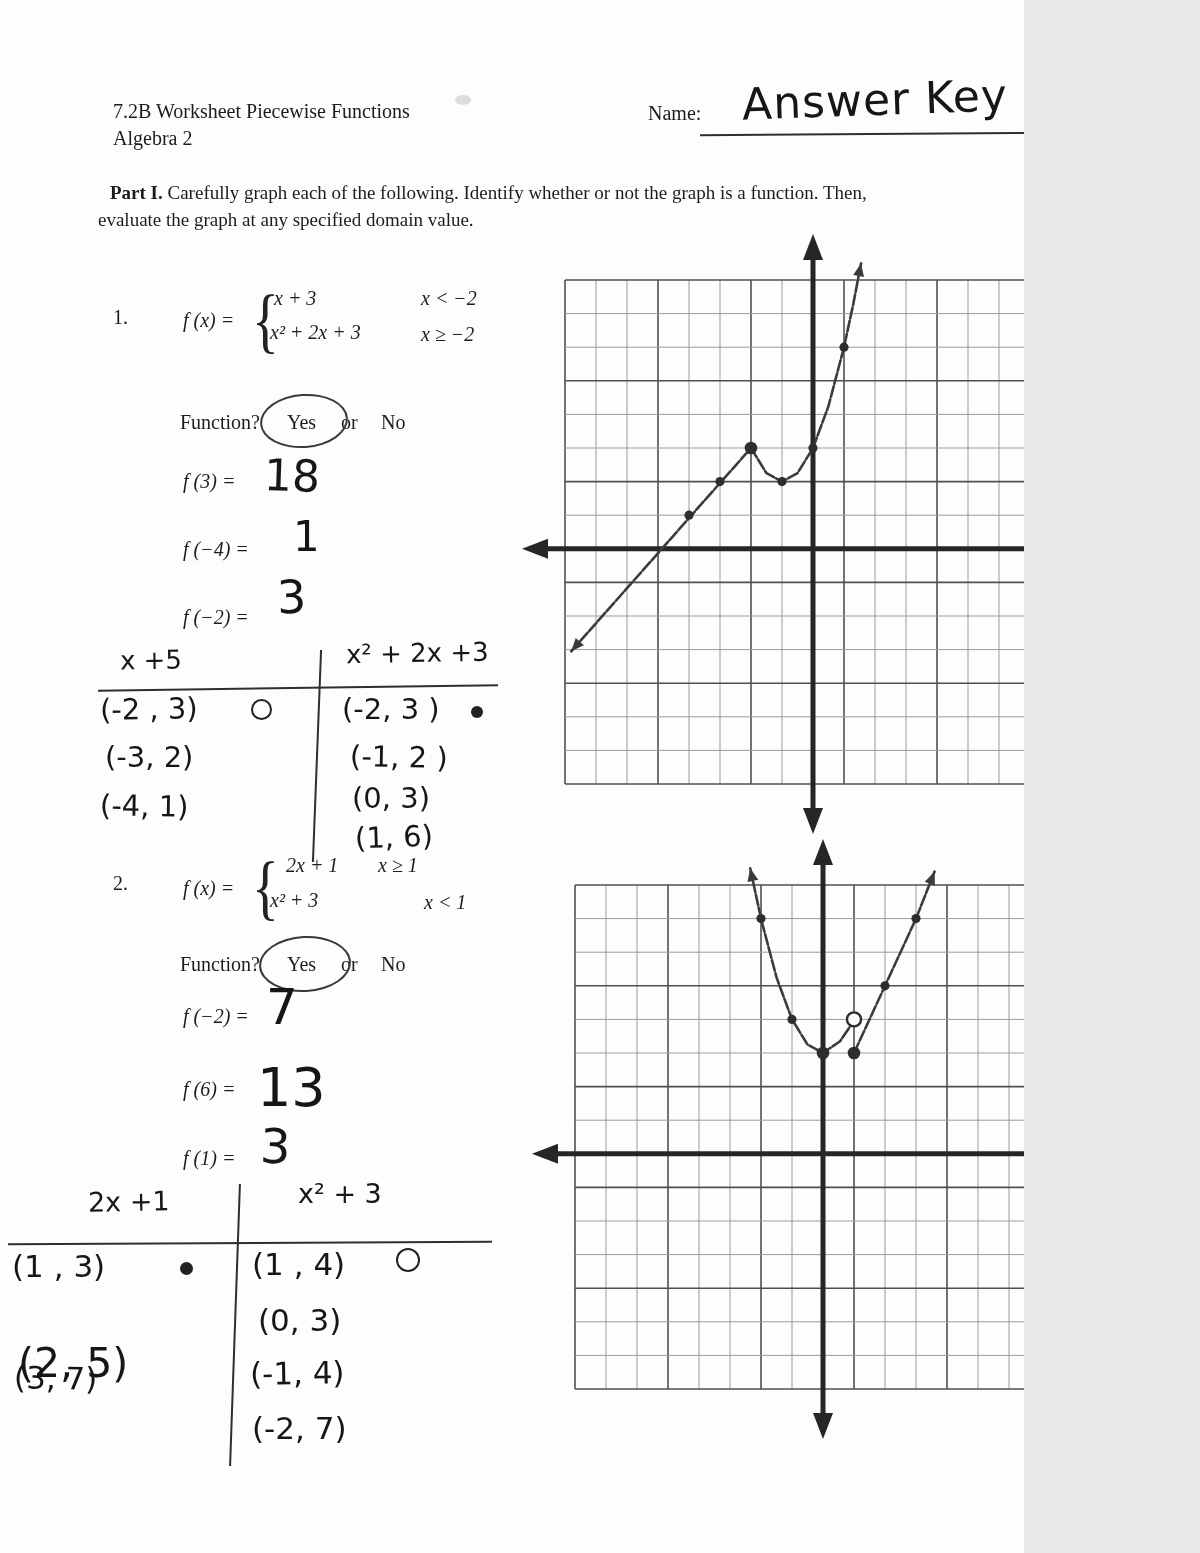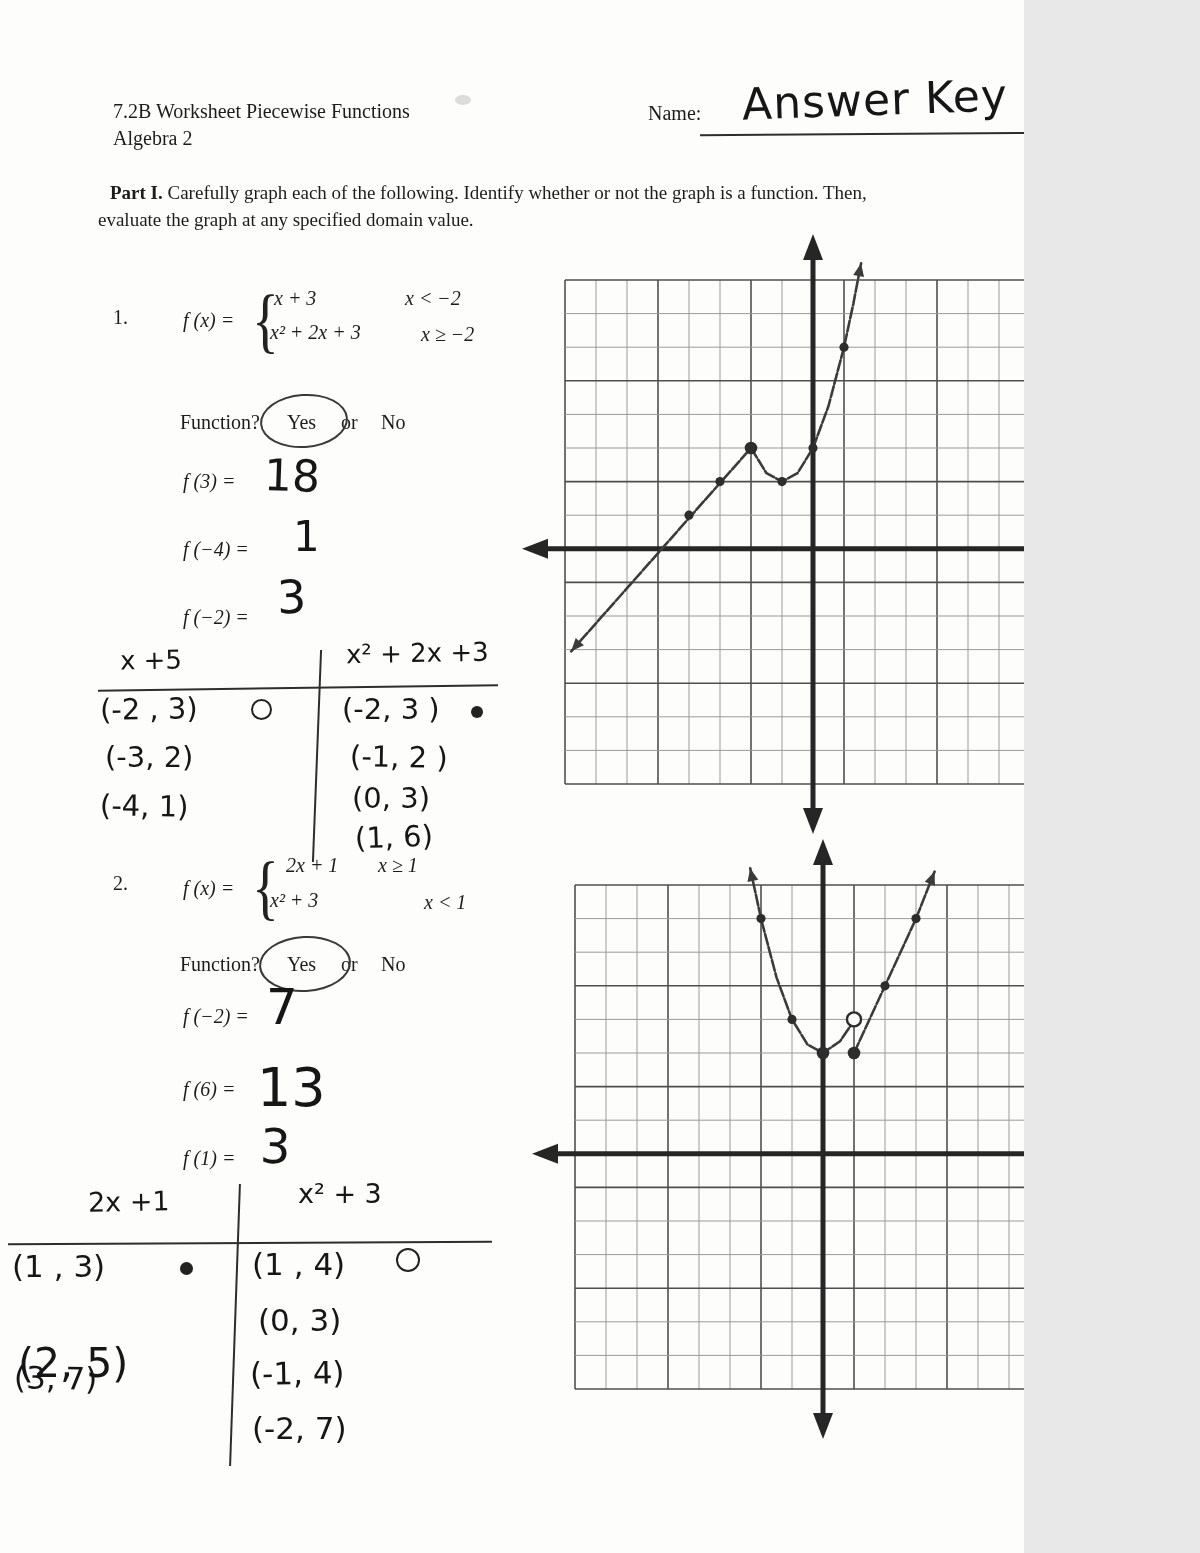--- a/index.html
+++ b/index.html
@@ -30,21 +30,21 @@
   <div class="abs hline" style="left:700px;top:133px;width:355px;transform:rotate(-0.4deg);"></div>
   <div class="abs hw" style="left:742px;top:74px;font-size:44px;transform:rotate(-2deg);letter-spacing:1px;">Answer Key</div>
 
   <div class="abs small" style="left:110px;top:182px;"><span class="bold">Part I.</span><span>  Carefully graph each of the following.  Identify whether or not the graph is a function.  Then,</span></div>
   <div class="abs small" style="left:98px;top:209px;">evaluate the graph at any specified domain value.</div>
 
   <div class="abs printed" style="left:113px;top:306px;">1.</div>
   <div class="abs printed math" style="left:183px;top:309px;">f (x) =</div>
   <div class="abs brace" style="left:252px;top:278px;">{</div>
   <div class="abs printed math" style="left:274px;top:287px;">x + 3</div>
-  <div class="abs printed math" style="left:405px;top:287px;">x &lt; −2</div>
+  <div class="abs printed math" style="left:421px;top:287px;">x &lt; −2</div>
   <div class="abs printed math" style="left:270px;top:321px;">x² + 2x + 3</div>
   <div class="abs printed math" style="left:421px;top:323px;">x ≥ −2</div>
 
   <div class="abs printed" style="left:180px;top:411px;">Function?</div>
   <div class="abs printed" style="left:287px;top:411px;">Yes</div>
   <div class="abs printed" style="left:341px;top:411px;">or</div>
   <div class="abs printed" style="left:381px;top:411px;">No</div>
   <div class="abs oval" style="left:260px;top:394px;width:84px;height:50px;transform:rotate(-4deg);"></div>
 
   <div class="abs printed math" style="left:183px;top:470px;">f (3) =</div>

